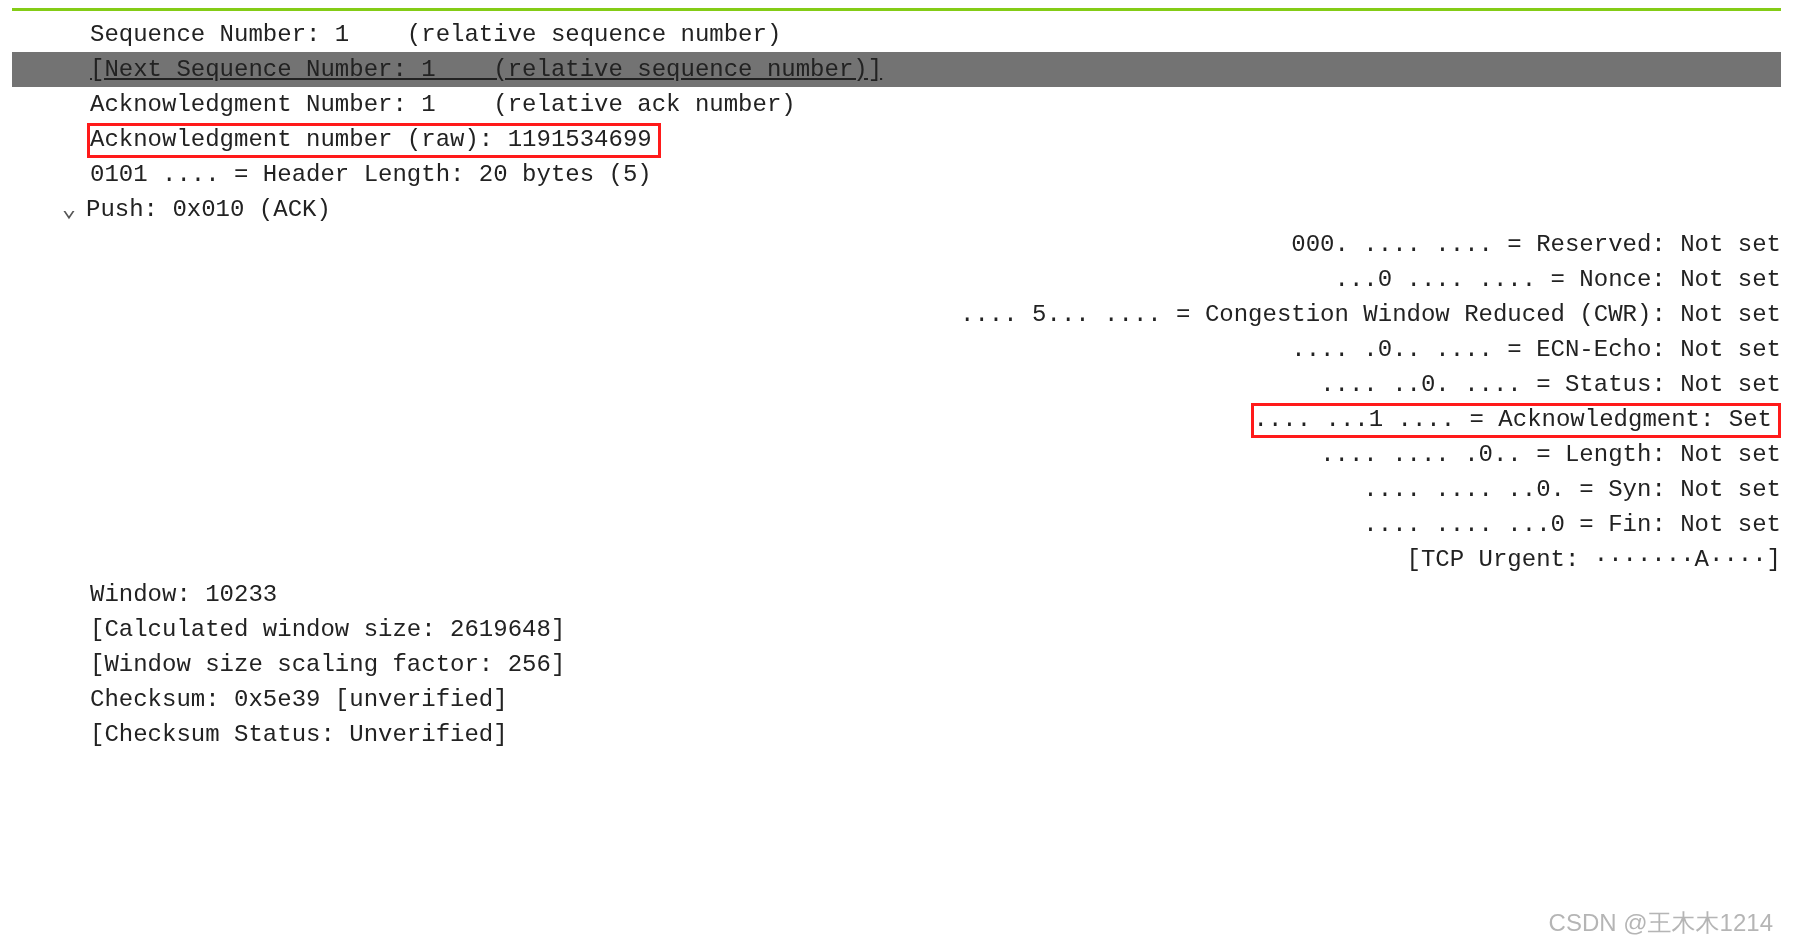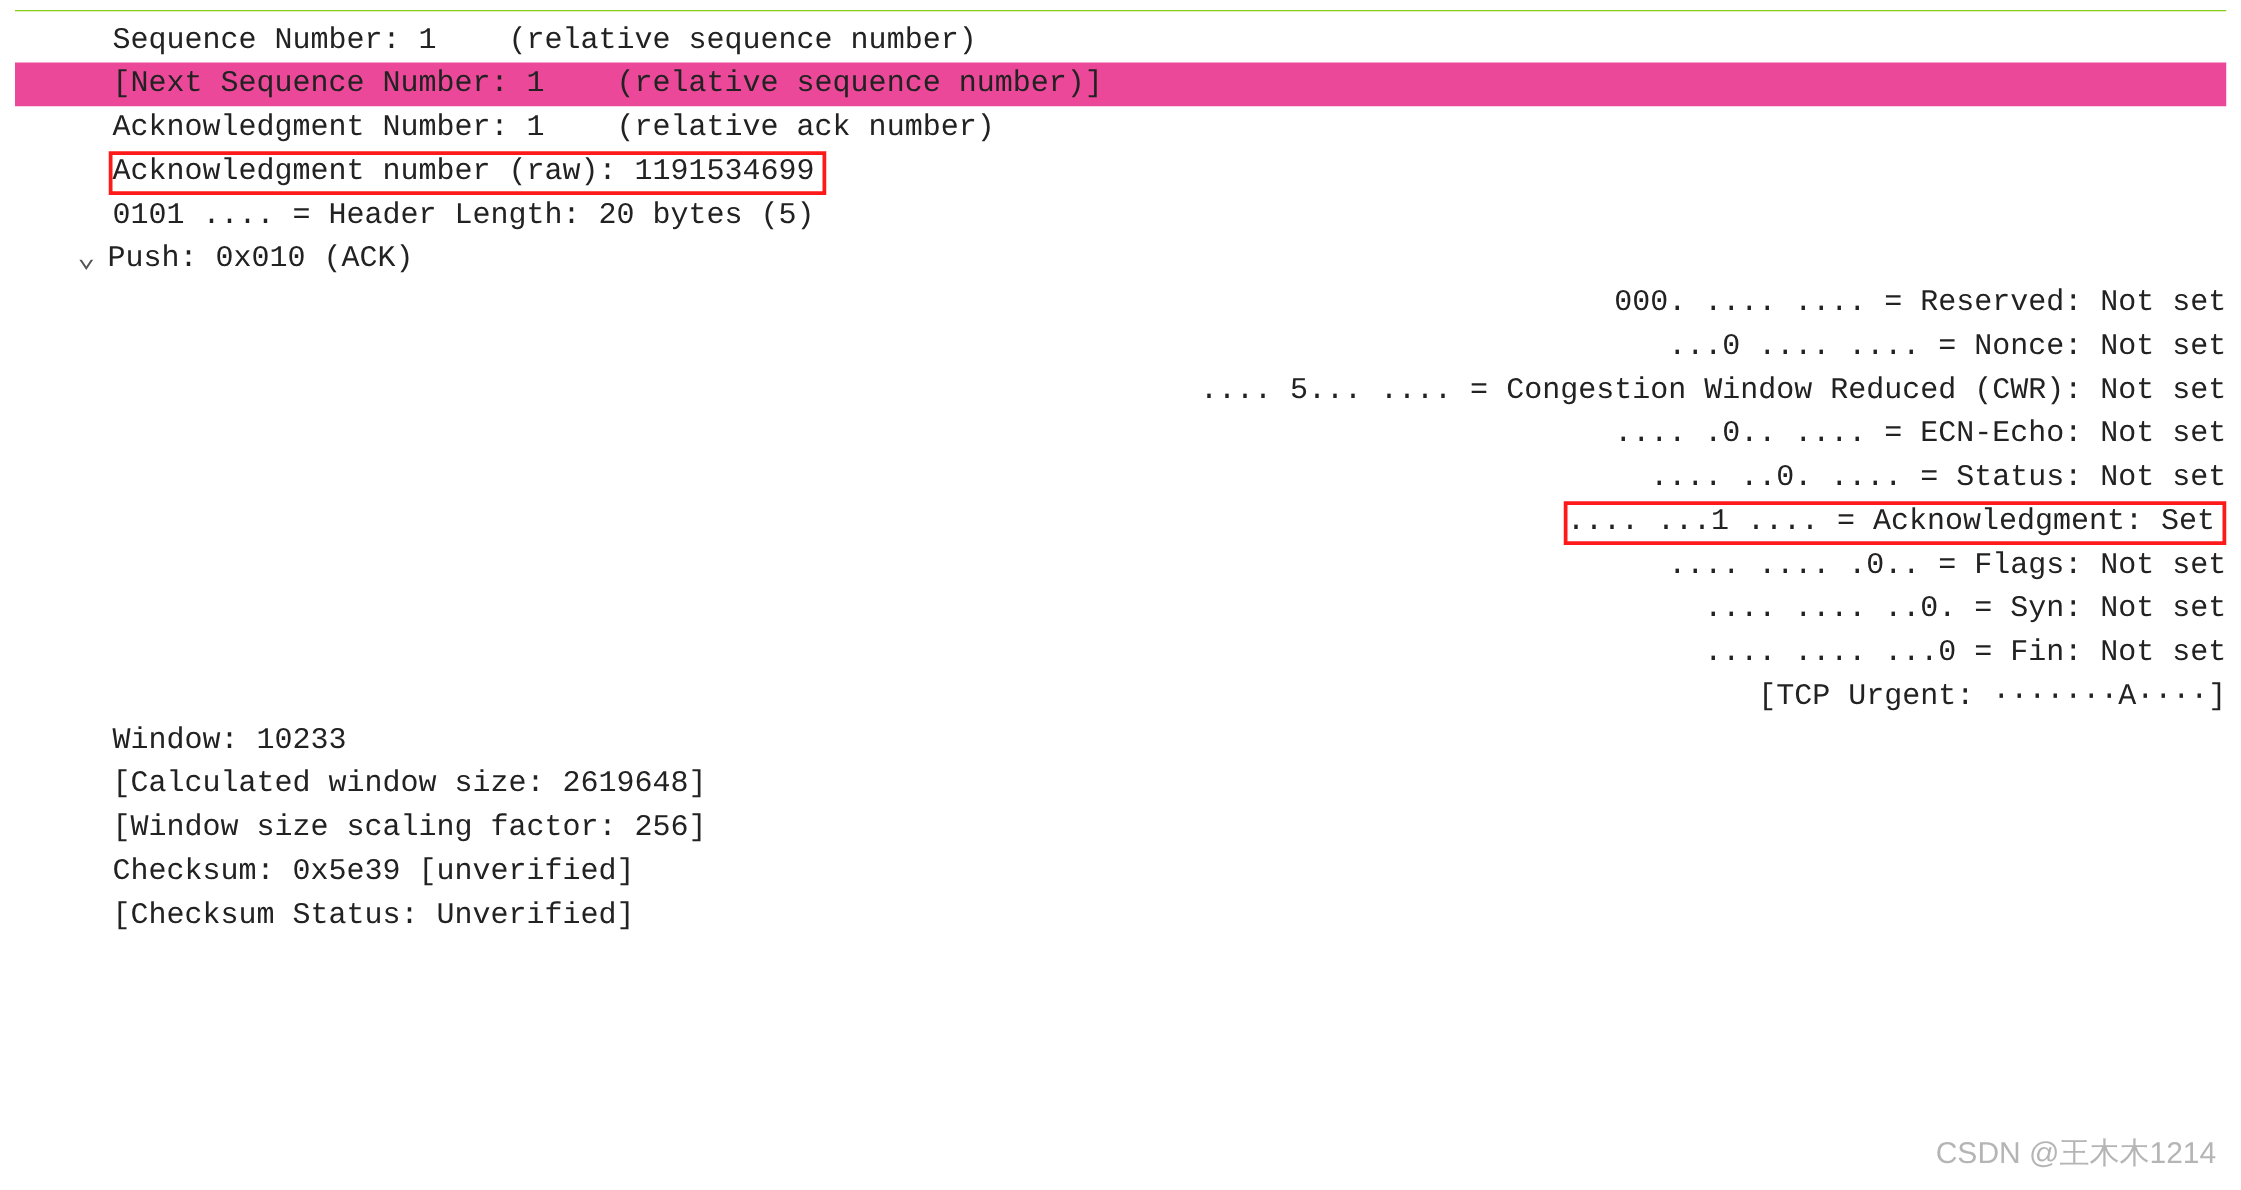--- a/index.html
+++ b/index.html
@@ -8,21 +8,21 @@
     width: 1793px;
     height: 952px;
     background: #ffffff;
     font-family: "Consolas", "Courier New", monospace;
     font-size: 24px;
     line-height: 35px;
     color: #222;
     overflow: hidden;
   }
   .panel {
-    border-top: 1px solid #84cc16;
+    border-top: 3px solid #84cc16;
     margin: 8px 12px 0 12px;
     padding-top: 6px;
   }
   .row {
     white-space: pre;
     padding-left: 78px;
   }
   .row-flags {
     white-space: pre;
     padding-left: 42px;
@@ -34,22 +34,23 @@
     color: #555;
     margin-right: 8px;
     margin-left: 6px;
   }
   .row-sub {
     white-space: pre;
     padding-left: 110px;
     text-align: right;
   }
   .highlight {
-    background: #ec4899;
+    background: #737373;
     display: block;
+    text-decoration: underline;
   }
   .boxed {
     border: 3px solid #ff1a1a;
     padding-right: 6px;
     margin-left: -3px;
     padding-bottom: 2px;
   }
   .watermark {
     position: absolute;
     right: 20px;
@@ -78,21 +79,21 @@
   <div class="row-flags"><span class="toggle">⌄</span><span>Push: 0x010 (ACK)</span></div>
 
   <div class="row-sub">000. .... .... = Reserved: Not set</div>
   <div class="row-sub">...0 .... .... = Nonce: Not set</div>
   <div class="row-sub">.... 5... .... = Congestion Window Reduced (CWR): Not set</div>
   <div class="row-sub">.... .0.. .... = ECN-Echo: Not set</div>
   <div class="row-sub">.... ..0. .... = Status: Not set</div>
 
   <div class="row-sub"><span class="boxed">.... ...1 .... = Acknowledgment: Set</span></div>
 
-  <div class="row-sub">.... .... .0.. = Flags: Not set</div>
+  <div class="row-sub">.... .... .0.. = Length: Not set</div>
   <div class="row-sub">.... .... ..0. = Syn: Not set</div>
   <div class="row-sub">.... .... ...0 = Fin: Not set</div>
   <div class="row-sub">[TCP Urgent: ·······A····]</div>
 
   <div class="row">Window: 10233</div>
   <div class="row">[Calculated window size: 2619648]</div>
   <div class="row">[Window size scaling factor: 256]</div>
   <div class="row">Checksum: 0x5e39 [unverified]</div>
   <div class="row">[Checksum Status: Unverified]</div>
 

